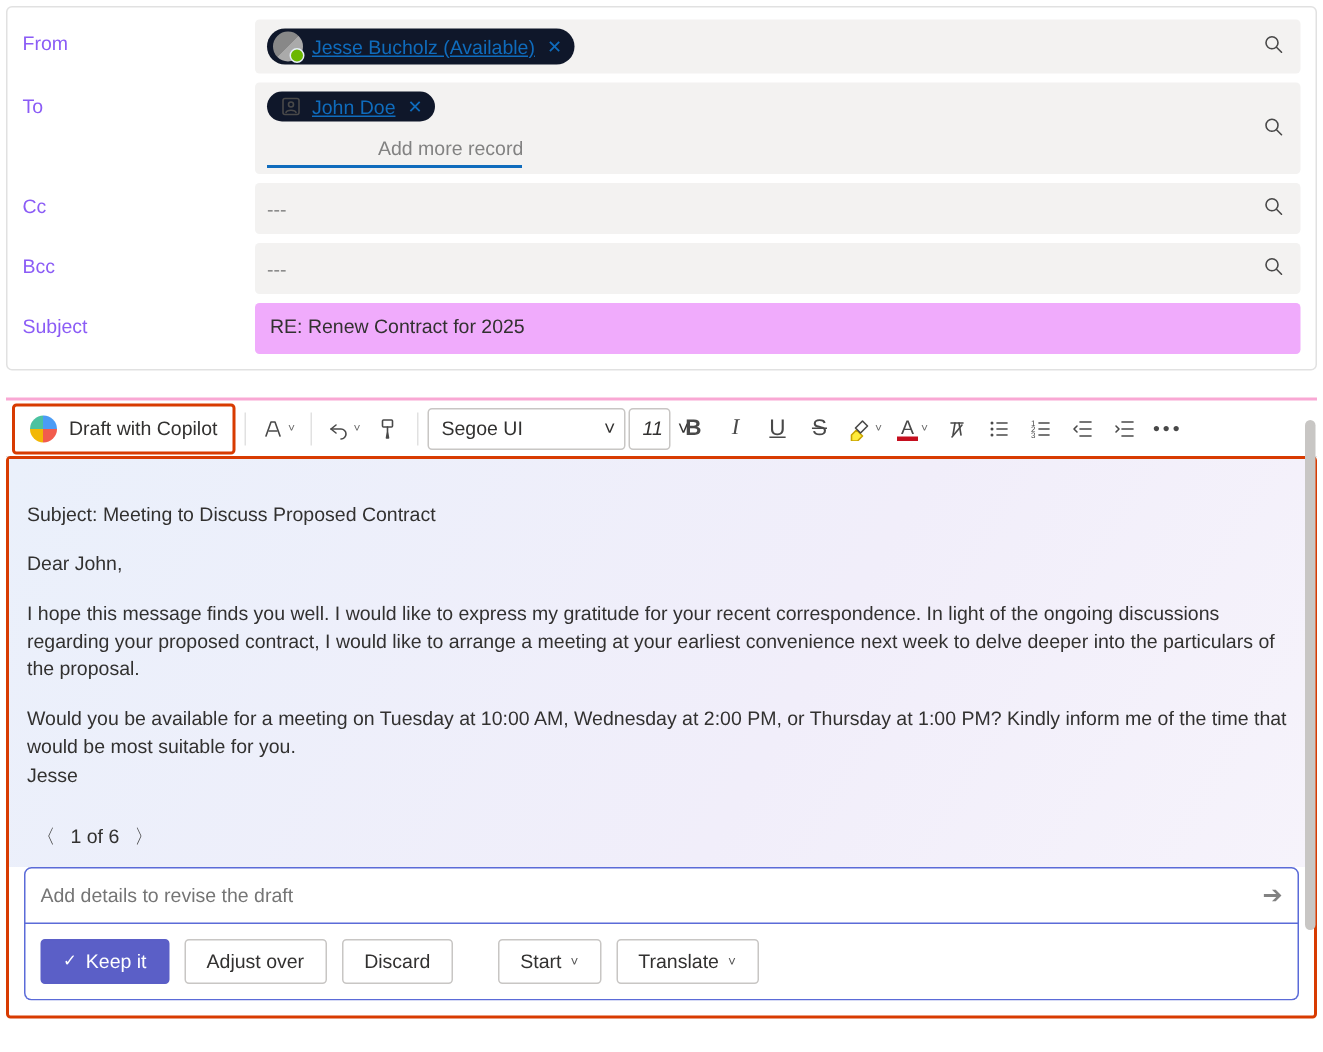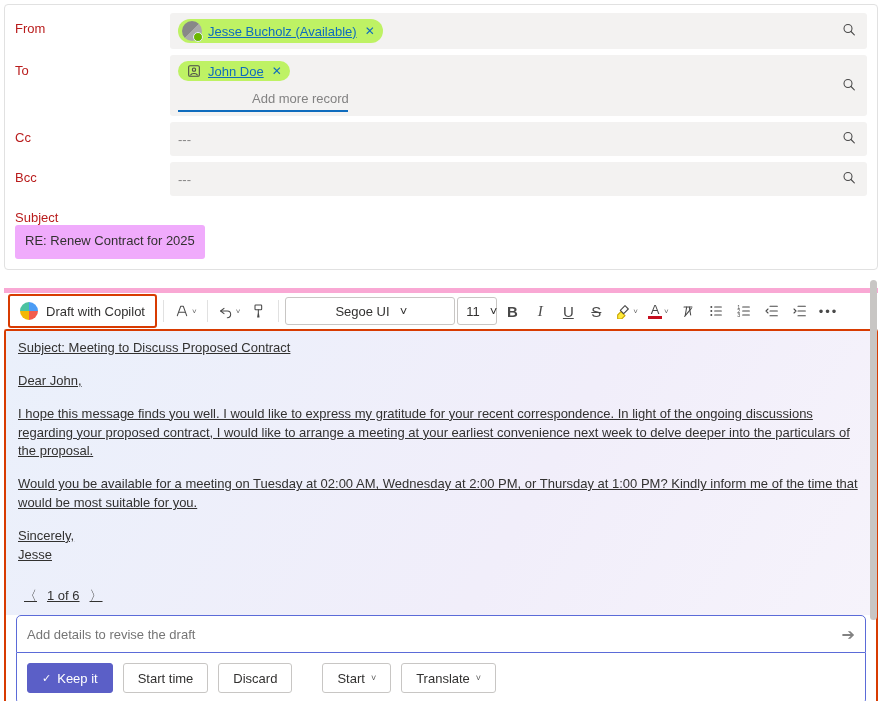--- a/index.html
+++ b/index.html
@@ -19,26 +19,26 @@
       border: 1px solid #e1e1e1;
       border-radius: 4px;
       padding: 8px 10px 10px;
       margin-bottom: 18px;
     }
     .row {
       display: flex;
       align-items: flex-start;
       margin-bottom: 6px;
     }
-    .row:last-child { margin-bottom: 0; flex-direction: column; }
+    .row:last-child { margin-bottom: 0; }
     .row-label {
       width: 155px;
       padding-top: 8px;
       font-size: 13px;
-      color: #b91c1c;
+      color: #8b5cf6;
     }
     .row-field {
       flex: 1;
       background: #f3f2f1;
       border-radius: 3px;
       min-height: 34px;
       display: flex;
       flex-wrap: wrap;
       align-items: center;
       padding: 4px 36px 4px 8px;
@@ -54,21 +54,21 @@
       pointer-events: none;
     }
     .row-field .placeholder-dash {
       color: #858585;
     }
 
     
     .chip {
       display: inline-flex;
       align-items: center;
-      background: #bef264;
+      background: #0f172a;
       border-radius: 14px;
       padding: 2px 8px 2px 4px;
       margin: 2px 6px 2px 0;
       font-size: 13px;
       color: #0f6cbd;
     }
     .chip-contact { padding-left: 8px; }
     .chip a { color: #0f6cbd; text-decoration: underline; }
     .chip .avatar {
       width: 20px; height: 20px;
@@ -144,21 +144,21 @@
       border: 2px solid #d83b01;
       border-radius: 3px;
       margin-top: -1px;
       padding: 0;
     }
 
     
     .toolbar-row {
       display: flex;
       align-items: center;
-      border-top: 5px solid #f9a8d4;
+      border-top: 2px solid #f9a8d4;
       border-bottom: 1px solid #e1e1e1;
       height: 40px;
       padding: 18px 4px;
       gap: 2px;
     }
     .tb-sep {
       width: 1px; height: 22px; background: #e1e1e1; margin: 0 4px;
     }
     .tb-btn {
       min-width: 26px; height: 28px;
@@ -177,31 +177,30 @@
       height: 28px;
       border: 1px solid #c8c6c4;
       border-radius: 3px;
       background: #fff;
       display: inline-flex;
       align-items: center;
       padding: 0 6px 0 8px;
       font-size: 13px;
       gap: 10px;
     }
-    .tb-select.font { width: 170px; justify-content: center; }
-    .tb-select.size { width: 40px; justify-content: space-between; }
+    .tb-select.font { width: 132px; justify-content: space-between; }
+    .tb-select.size { width: 28px; justify-content: space-between; font-style: italic; }
     .overflow-dots { letter-spacing: 2px; }
 
     
     .draft-body {
       background: linear-gradient(120deg,#eaf0fb 0%,#f1eefa 60%,#f6f3fb 100%);
-      padding: 8px 12px 0;
+      padding: 28px 12px 0;
       font-size: 13px;
       line-height: 1.45;
-      text-decoration: underline;
     }
     .draft-body p { margin-bottom: 14px; }
     .draft-body .sig-name { margin-top: -14px; }
 
     
     .pager {
       display:flex; align-items:center; gap:10px;
       padding: 8px 6px 10px;
       font-size: 13px;
       color:#323130;
@@ -476,43 +475,42 @@
 
   <span class="tb-btn overflow-dots">•••</span>
 </div>
 
 <div class="hl-editor">
 
   <div class="draft-body">
     <p>Subject: Meeting to Discuss Proposed Contract</p>
     <p>Dear John,</p>
     <p>I hope this message finds you well. I would like to express my gratitude for your recent correspondence. In light of the ongoing discussions regarding your proposed contract, I would like to arrange a meeting at your earliest convenience next week to delve deeper into the particulars of the proposal.</p>
-    <p>Would you be available for a meeting on Tuesday at 02:00 AM, Wednesday at 2:00 PM, or Thursday at 1:00 PM? Kindly inform me of the time that would be most suitable for you.</p>
-    <p>Sincerely,</p>
+    <p>Would you be available for a meeting on Tuesday at 10:00 AM, Wednesday at 2:00 PM, or Thursday at 1:00 PM? Kindly inform me of the time that would be most suitable for you.</p>
     <p class="sig-name">Jesse</p>
 
     <div class="pager">
       <span class="chev">〈</span>
       <span>1 of 6</span>
       <span class="chev">〉</span>
     </div>
   </div>
 
   <div class="revise-wrap">
     <input class="revise-input" placeholder="Add details to revise the draft" style="">
     <span class="revise-submit">➔</span>
   </div>
 
   <div class="actions-row">
     <span class="btn primary">
       <span class="check">✓</span>
       <span>Keep it</span>
     </span>
     <span class="btn">
-      <span>Start time</span>
+      <span>Adjust over</span>
     </span>
     <span class="btn">
       <span>Discard</span>
     </span>
     <span style="width:10px;"></span>
     <span class="btn">
       <span>Start</span>
       <span class="caret">˅</span>
     </span>
     <span class="btn">

